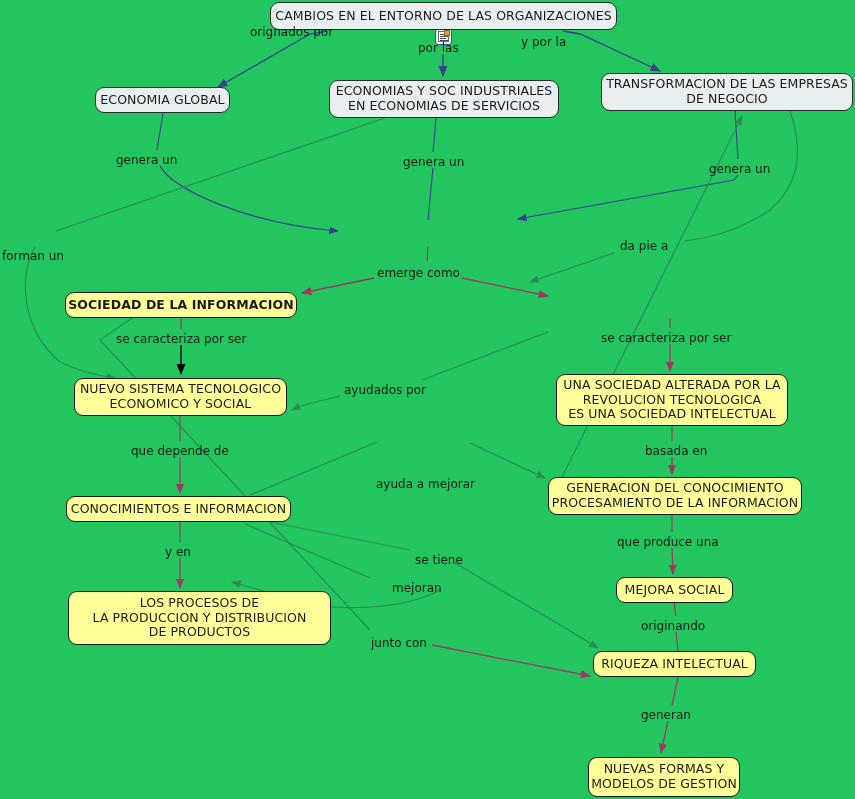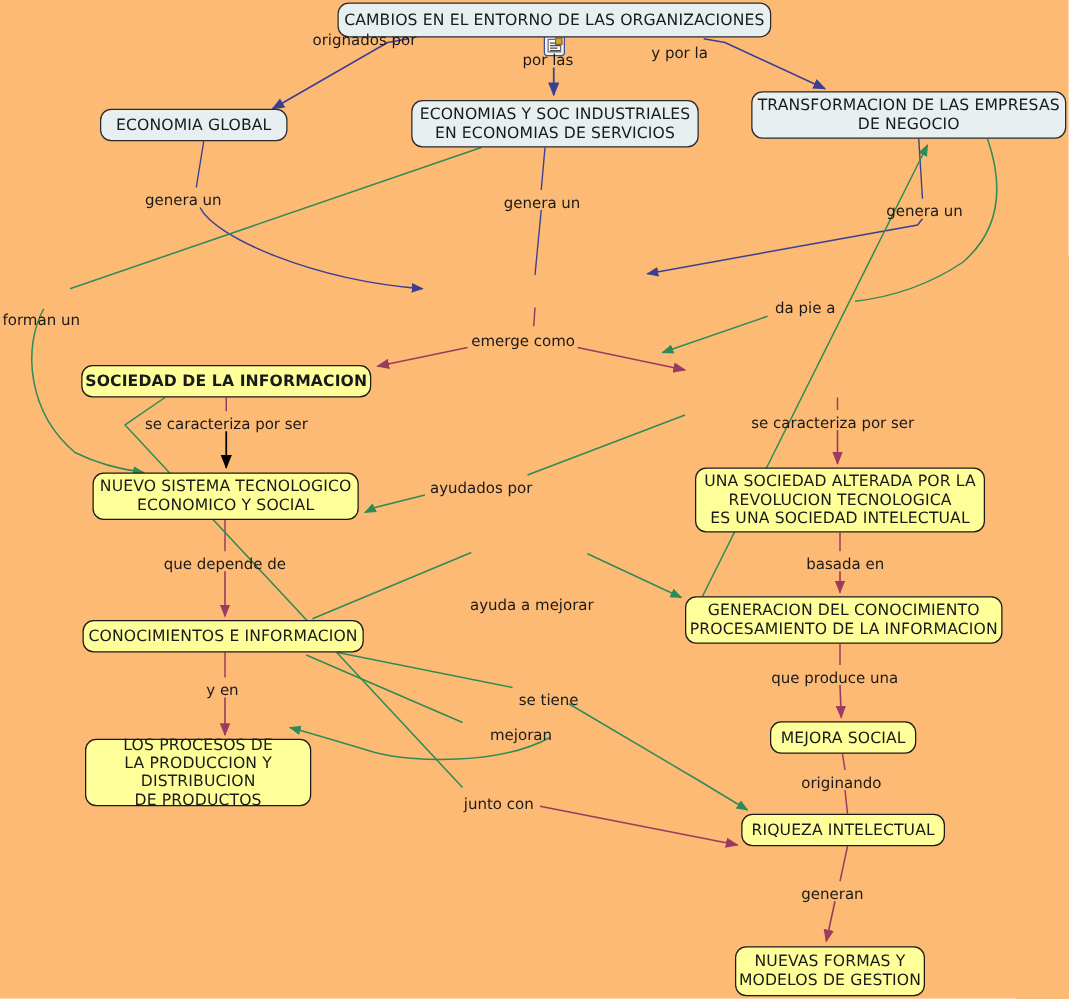--- a/index.html
+++ b/index.html
@@ -7,21 +7,21 @@
     padding: 0;
     background: #ffffff;
   }
   body {
     font-family: "DejaVu Sans", sans-serif;
   }
   #cmap {
     position: relative;
     width: 855px;
     height: 799px;
-    background: #fdba74;
+    background: #22c55e;
     overflow: hidden;
     text-decoration: underline;
   }
   svg.edges {
     position: absolute;
     left: 0;
     top: 0;
     width: 855px;
     height: 799px;
   }
@@ -193,21 +193,21 @@
       <div class="ln" style="top:2px; width:8px;"></div>
       <div class="ln" style="top:4px; width:8px;"></div>
       <div class="ln" style="top:6px; width:6px;"></div>
       <div class="ln" style="top:8px; width:8px;"></div>
     </div>
     <div class="corner"></div>
   </div>
 
   <div class="node blue" style="left:270px; top:2px; width:347px; height:28px;">CAMBIOS EN EL ENTORNO DE LAS ORGANIZACIONES</div>
 
-  <div class="node blue" style="left:80px; top:87px; width:150px; height:26px;">ECONOMIA GLOBAL</div>
+  <div class="node blue" style="left:95px; top:87px; width:135px; height:26px;">ECONOMIA GLOBAL</div>
 
   <div class="node blue" style="left:329px; top:80px; width:230px; height:38px;">ECONOMIAS Y SOC INDUSTRIALES
 EN ECONOMIAS DE SERVICIOS</div>
 
   <div class="node blue" style="left:601px; top:73px; width:252px; height:38px;">TRANSFORMACION DE LAS EMPRESAS
 DE NEGOCIO</div>
 
 
   <div class="node yellow bold" style="left:65px; top:292px; width:232px; height:26px;">SOCIEDAD DE LA INFORMACION</div>
 
@@ -217,21 +217,21 @@
 
   <div class="node yellow" style="left:556px; top:374px; width:232px; height:52px;">UNA SOCIEDAD ALTERADA POR LA
 REVOLUCION TECNOLOGICA
 ES UNA SOCIEDAD INTELECTUAL</div>
 
   <div class="node yellow" style="left:66px; top:496px; width:225px; height:26px;">CONOCIMIENTOS E INFORMACION</div>
 
   <div class="node yellow" style="left:548px; top:477px; width:254px; height:38px;">GENERACION DEL CONOCIMIENTO
 PROCESAMIENTO DE LA INFORMACION</div>
 
-  <div class="node yellow" style="left:68px; top:591px; width:181px; height:54px;">LOS PROCESOS DE
+  <div class="node yellow" style="left:68px; top:591px; width:263px; height:54px;">LOS PROCESOS DE
 LA PRODUCCION Y DISTRIBUCION
 DE PRODUCTOS</div>
 
   <div class="node yellow" style="left:616px; top:577px; width:117px; height:26px;">MEJORA SOCIAL</div>
 
   <div class="node yellow" style="left:593px; top:651px; width:163px; height:26px;">RIQUEZA INTELECTUAL</div>
 
   <div class="node yellow" style="left:588px; top:757px; width:152px; height:40px;">NUEVAS FORMAS Y
 MODELOS DE GESTION</div>
 

